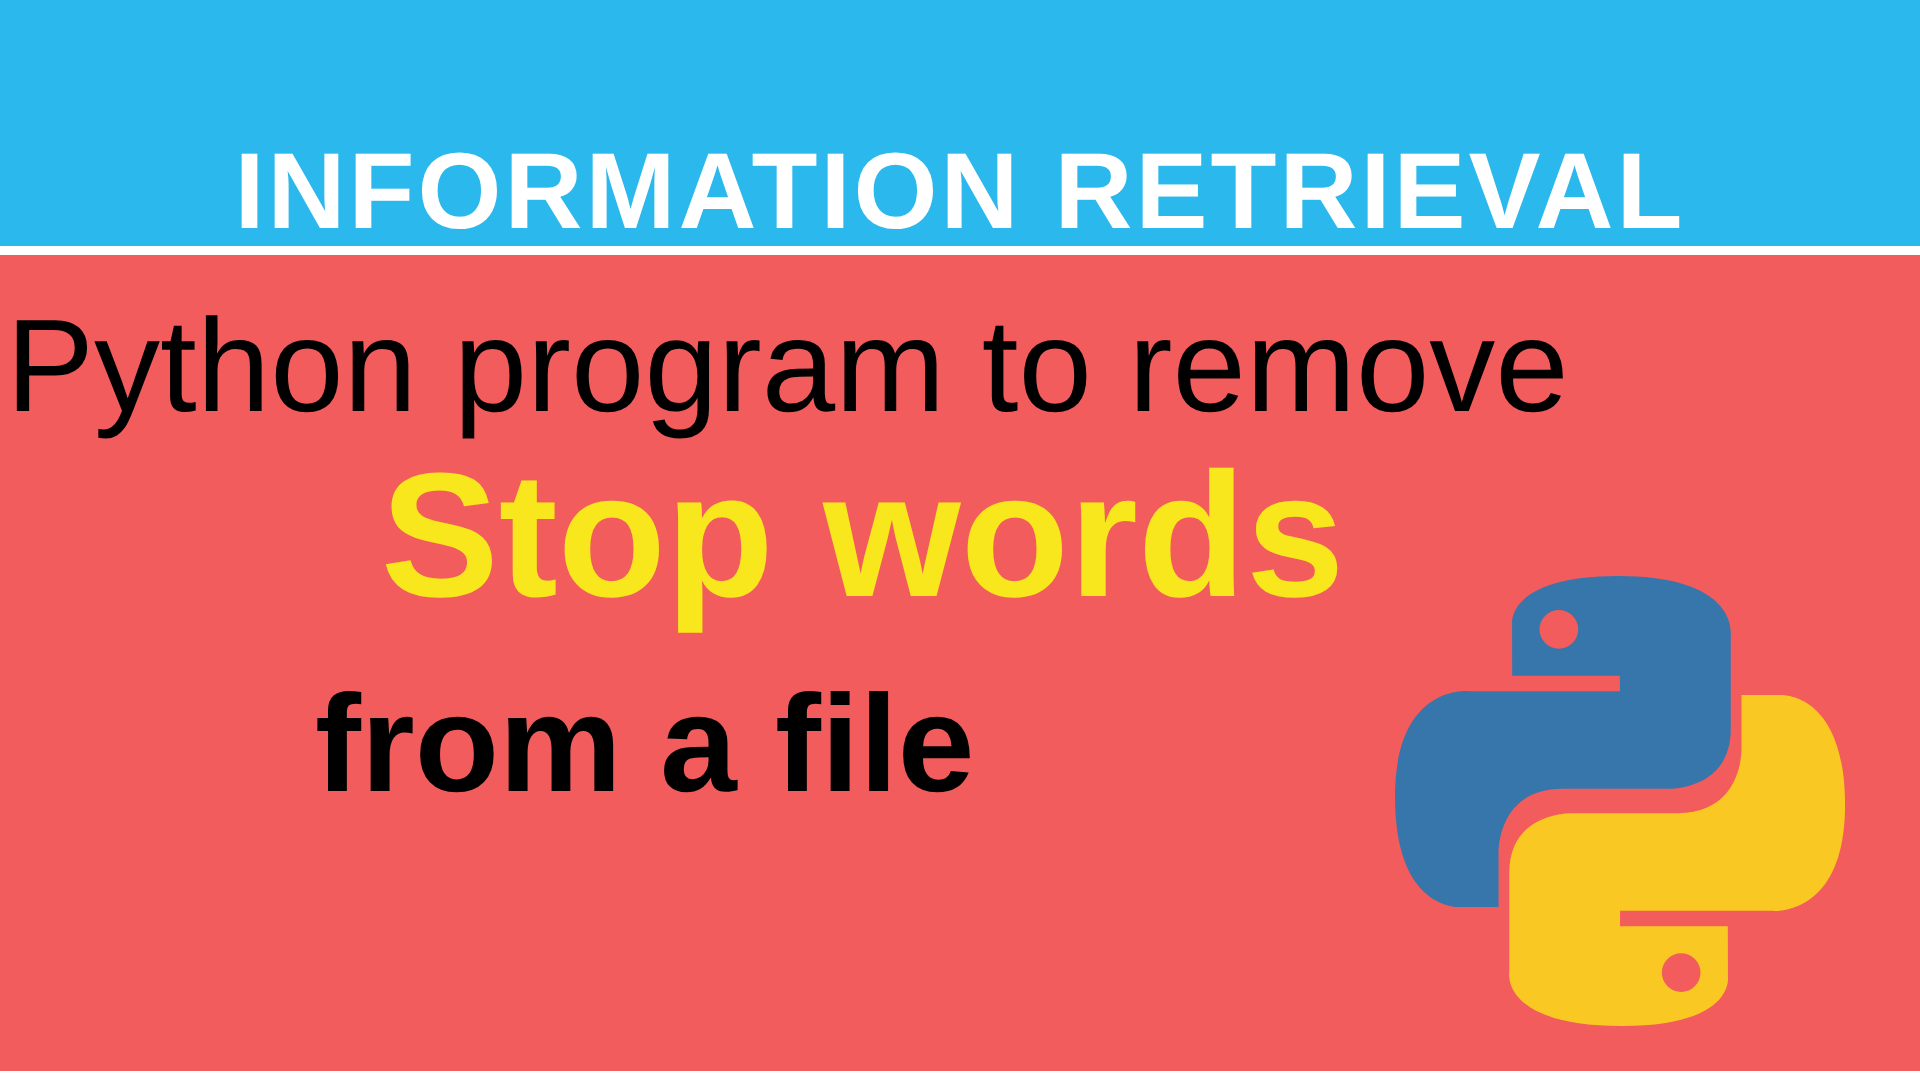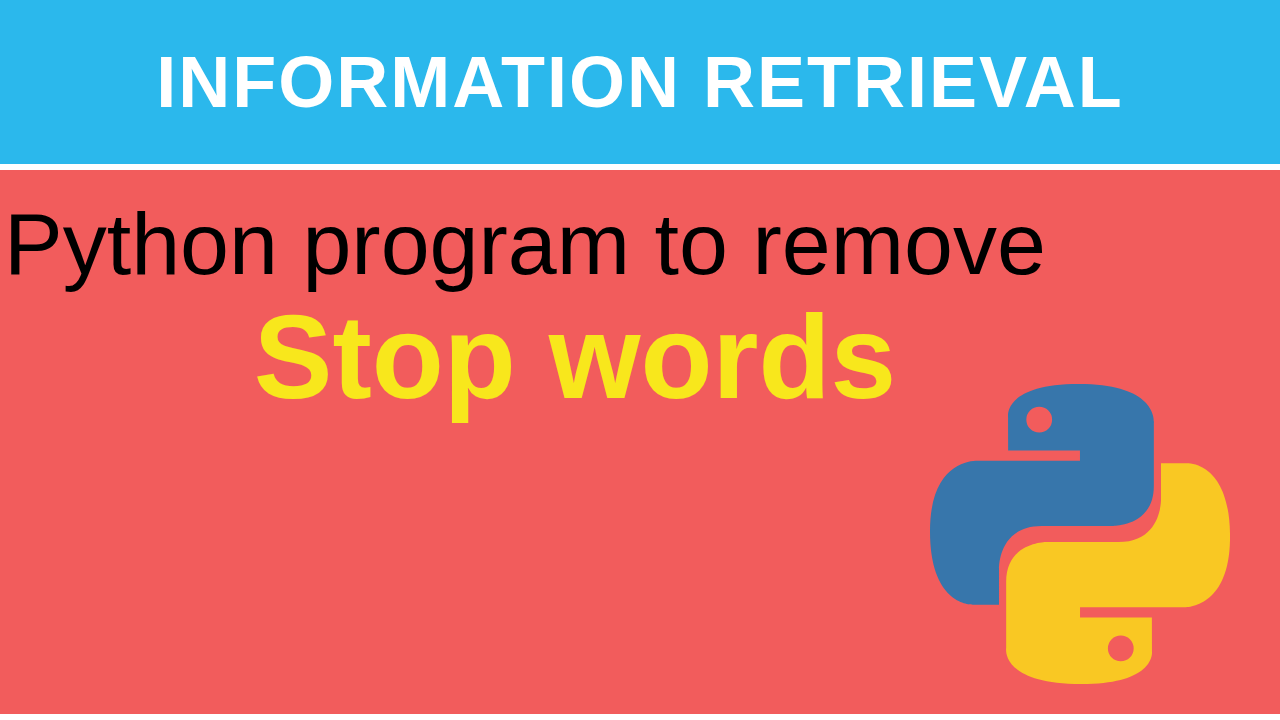--- a/index.html
+++ b/index.html
@@ -7,21 +7,21 @@
     width: 1280px;
     height: 720px;
     overflow: hidden;
     background: #ffffff;
     font-family: "Segoe UI", Arial, sans-serif;
   }
   .banner-top {
     background: #2bb8ec;
     height: 170px;
     display: flex;
-    align-items: center;
+    align-items: flex-end;
     justify-content: center;
     border-bottom: 6px solid #ffffff;
   }
   .banner-top h1 {
     color: #ffffff;
     font-weight: 800;
     letter-spacing: 2px;
     font-size: 72px;
     line-height: 1;
     text-align: center;
@@ -67,18 +67,19 @@
 </head>
 <body>
 
 <div class="banner-top">
   <h1>INFORMATION RETRIEVAL</h1>
 </div>
 
 <div class="banner-bottom">
   <div class="line1">Python program to remove</div>
   <div class="line2">Stop words</div>
+  <div class="line3">from a file</div>
 
   <svg class="python-logo" viewBox="0 0 256 256">
     <path fill="#3776ab" d="M126.9 0C62.6 0 66.6 27.9 66.6 27.9l.07 28.9h61.3v8.7H42.3S0 60.8 0 125.7c0 64.9 36.9 62.6 36.9 62.6h22V158s-1.2-36.9 36.3-36.9h60.7s35.1.57 35.1-33.9V33.8S196.3 0 126.9 0zM93.2 19.4a11 11 0 1 1 0 22 11 11 0 0 1 0-22z"></path>
     <path fill="#f9c823" d="M129.1 256c64.3 0 60.3-27.9 60.3-27.9l-.07-28.9h-61.3v-8.7h85.7s42.3 4.7 42.3-60.2c0-64.9-36.9-62.6-36.9-62.6h-22V98s1.2 36.9-36.3 36.9H100.1s-35.1-.57-35.1 33.9v56.4S59.7 256 129.1 256zm33.7-19.4a11 11 0 1 1 0-22 11 11 0 0 1 0 22z"></path>
   </svg>
 </div>
 
 </body></html>

